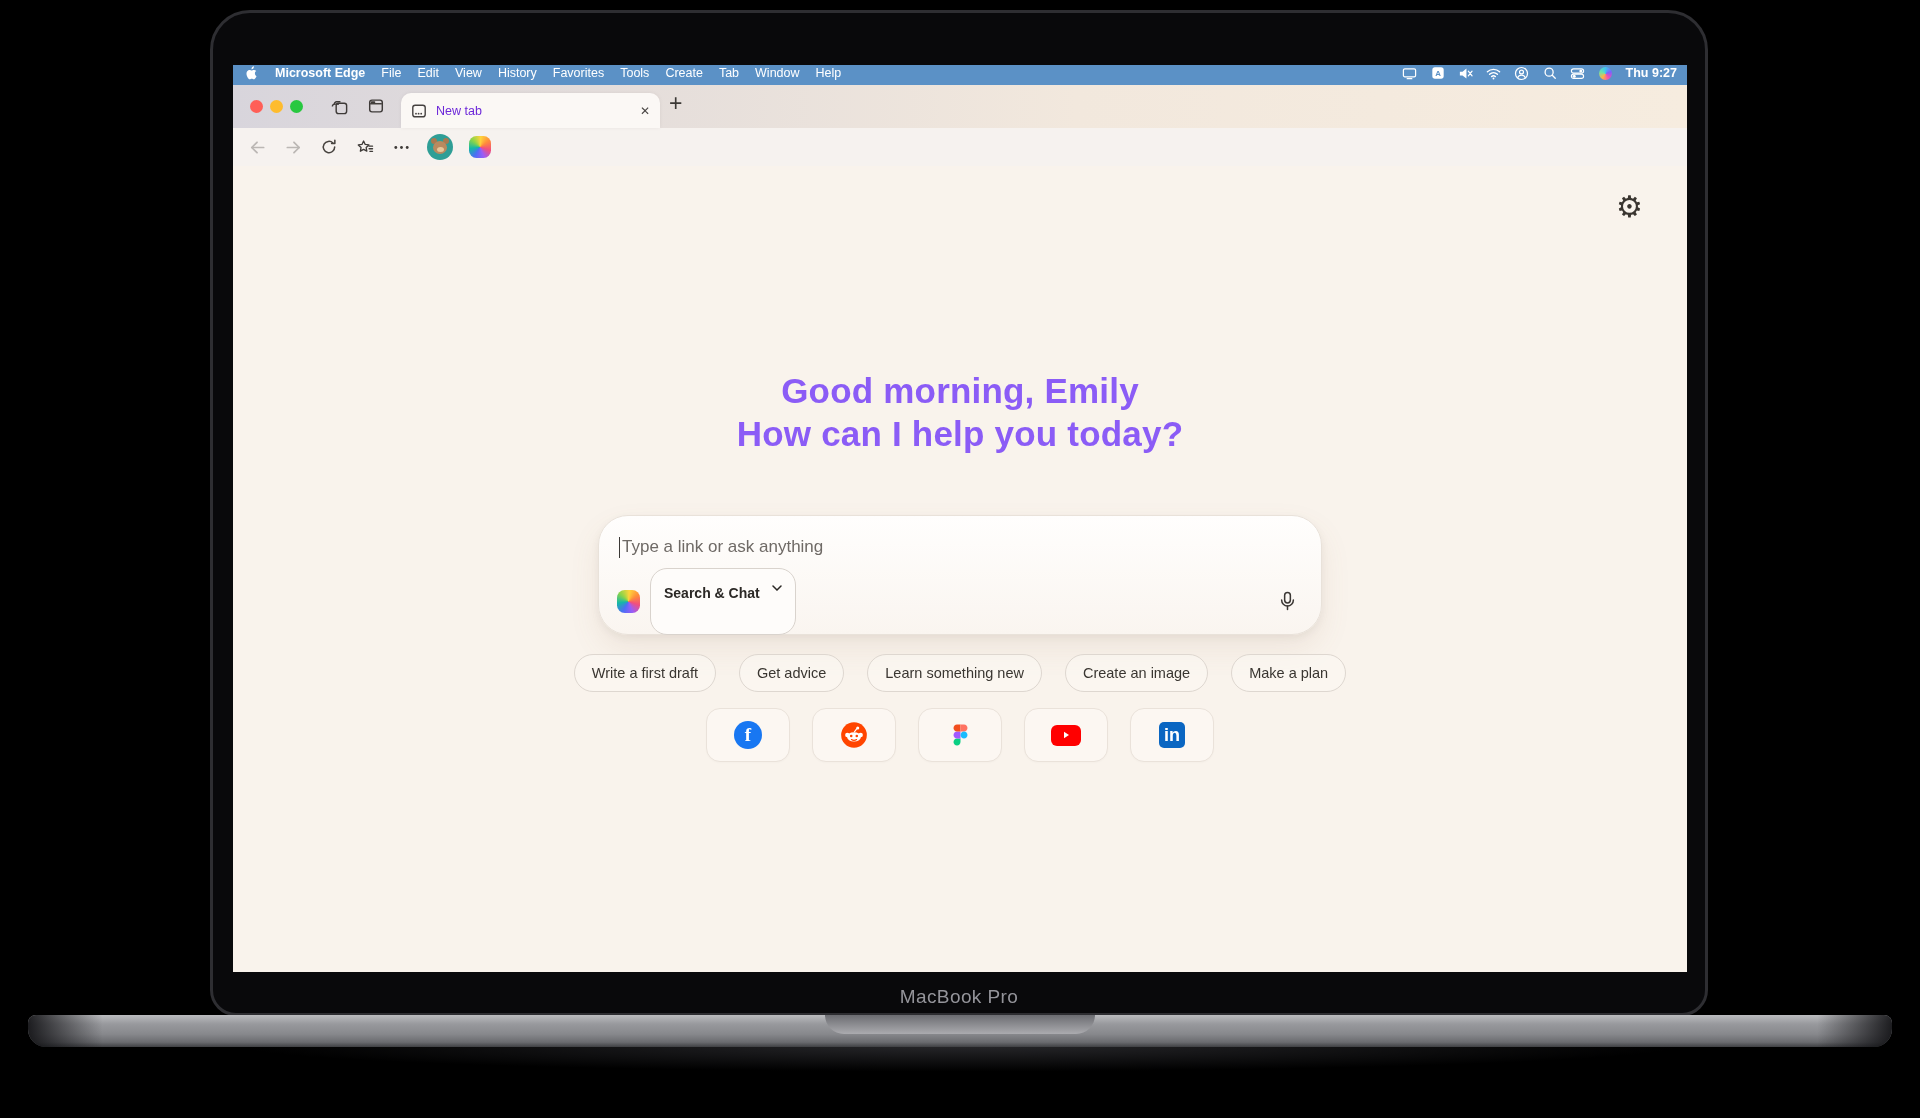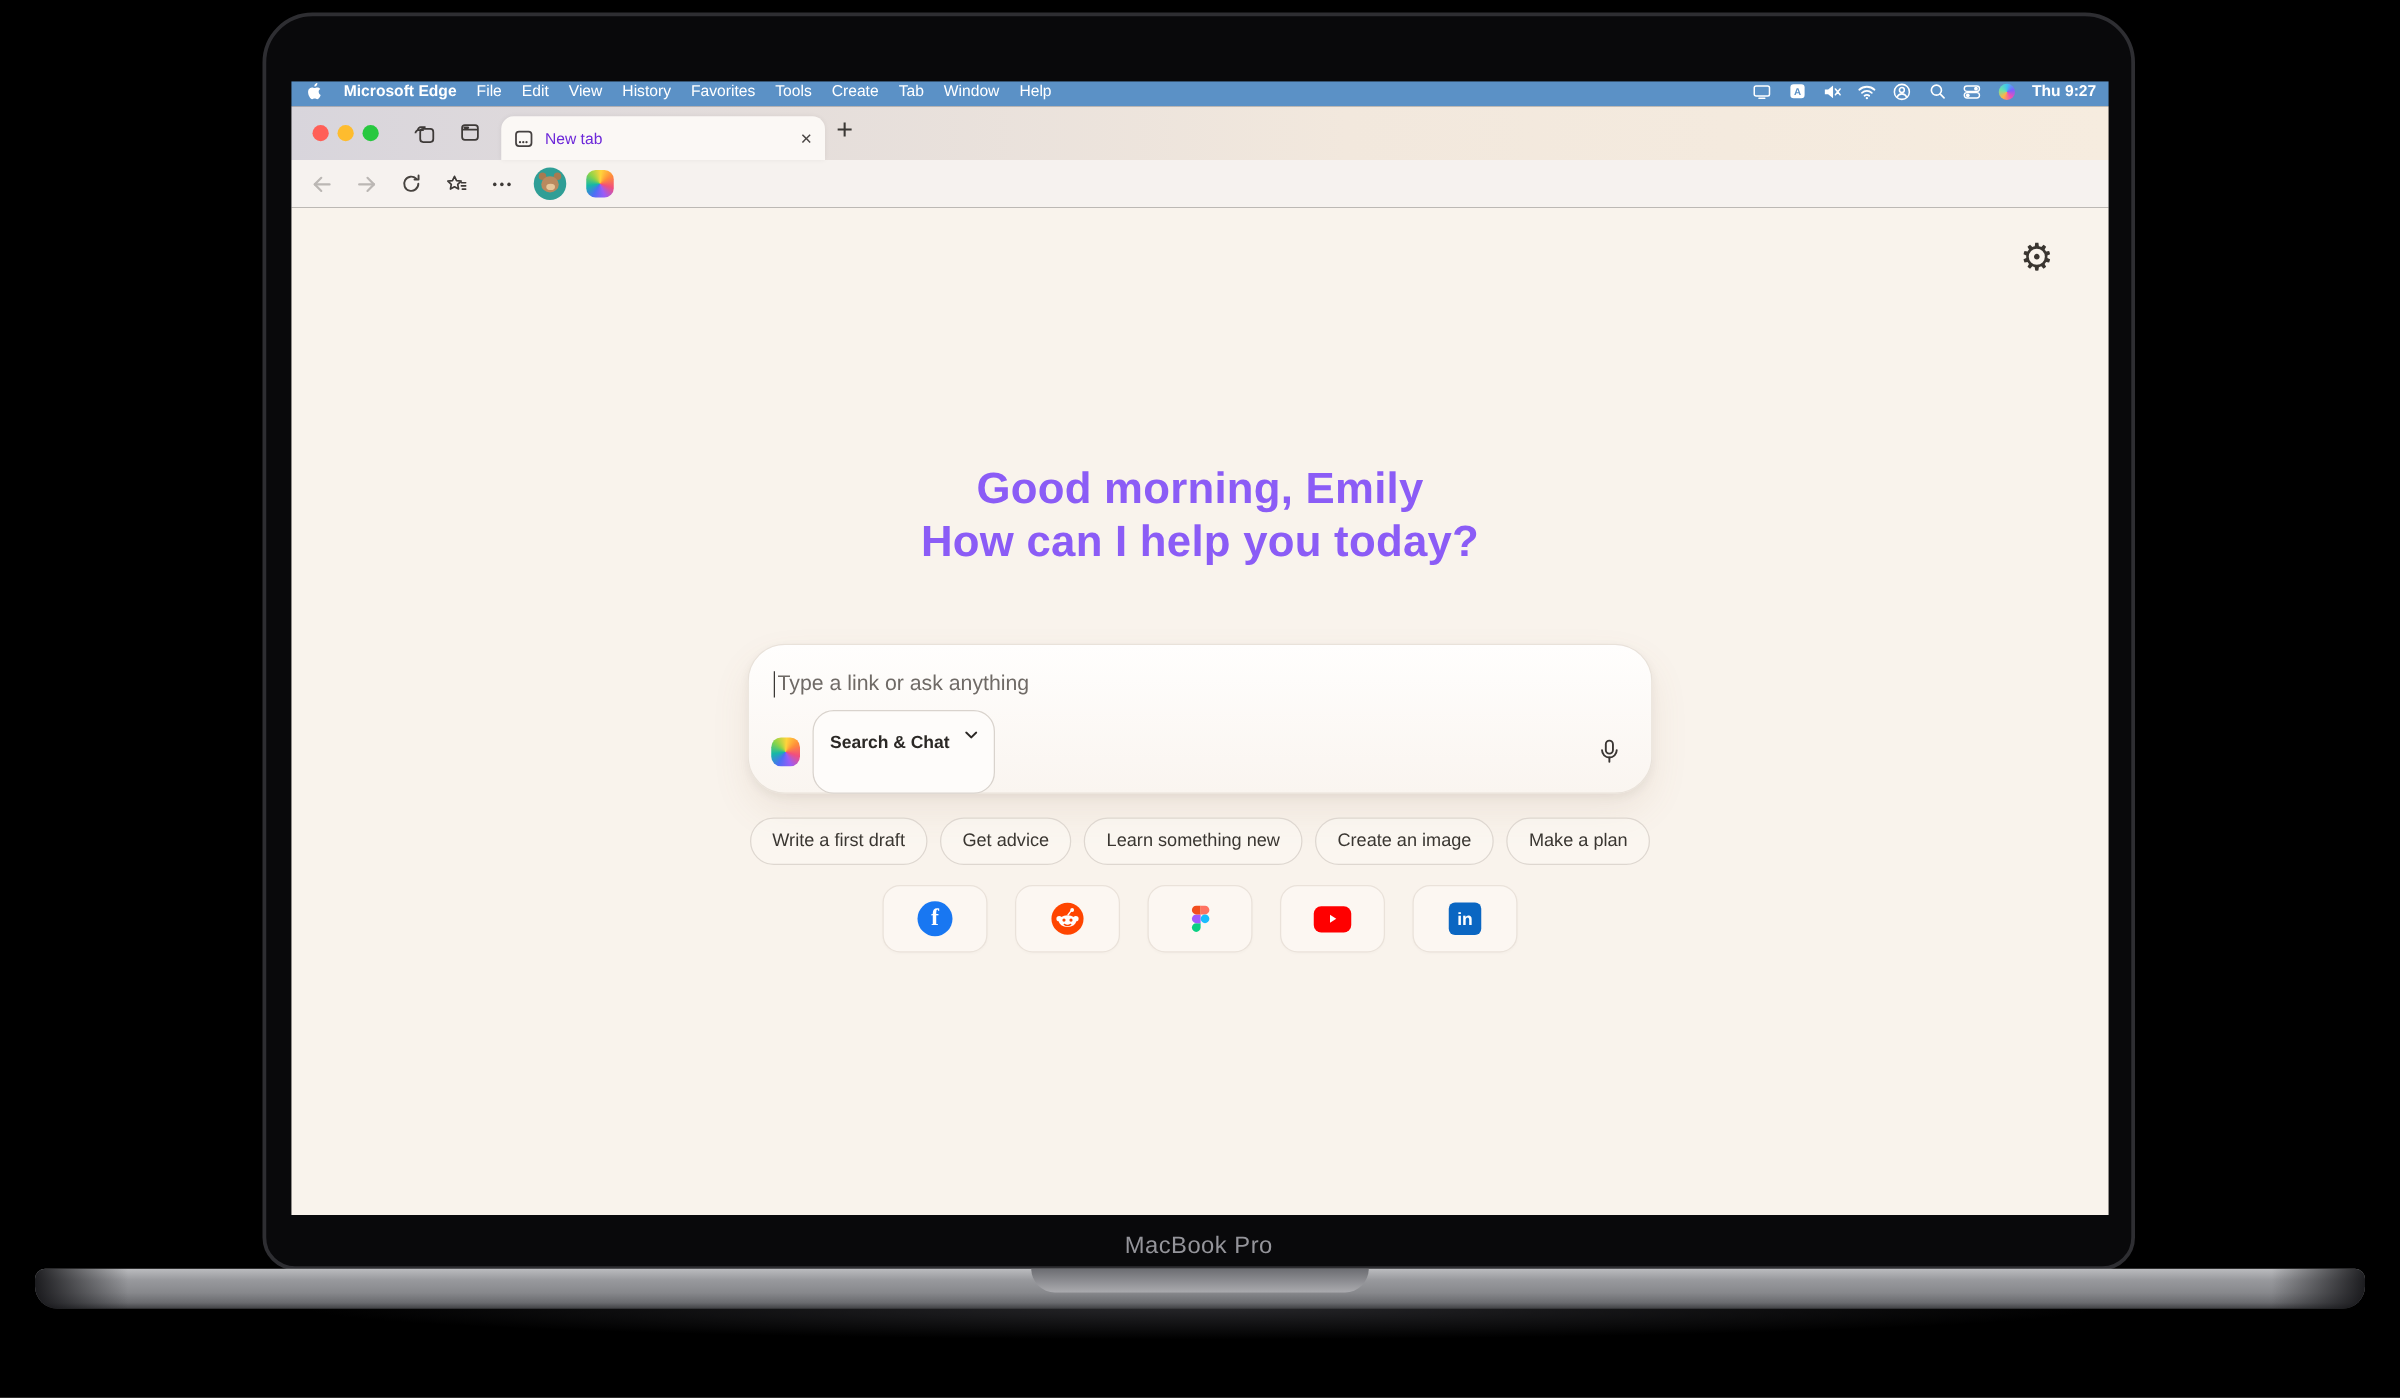--- a/index.html
+++ b/index.html
@@ -71,28 +71,28 @@
   .searchbox .query{position:absolute;left:20px;top:20px;right:30px;display:flex;align-items:center;}
   .caret{width:0;height:21px;border-left:1.5px solid #3b3835;}
   .searchbox input{border:none;outline:none;background:transparent;font-size:17px;color:#514c48;
         width:100%;font-family:inherit;}
   .searchbox input::placeholder{color:#6f6a66;}
   .searchbox .controls{position:absolute;left:18px;right:24px;bottom:16px;height:34px;
         display:flex;align-items:center;}
   .mode-pill{margin-left:10px;height:33px;border:1px solid #d9d3cd;border-radius:17px;background:#fefcfa;
         display:flex;align-items:flex-start;gap:12px;padding:16px 13px;font-size:14px;font-weight:700;color:#2b2825;}
   .mic{margin-left:auto;display:flex;color:#3b3734;}
-  .chips{position:absolute;top:488px;width:100%;display:flex;justify-content:center;gap:10px;}
+  .chips{position:absolute;top:488px;width:100%;display:flex;justify-content:center;gap:23px;}
   .chip{height:38px;line-height:36px;padding:0 17px;border:1px solid #ded7d0;border-radius:19px;
         font-size:14.5px;color:#3a3631;background:rgba(253,250,246,.45);box-sizing:border-box;}
   .shortcuts{position:absolute;top:542px;width:100%;display:flex;justify-content:center;gap:22px;}
   .scard{width:82px;height:52px;border:1px solid #eae2da;border-radius:14px;background:#fcf7f2;
         display:flex;align-items:center;justify-content:center;box-shadow:0 1px 2px rgba(0,0,0,.02);}
   .yt{width:30px;height:21px;background:#ff0000;border-radius:6px;display:flex;align-items:center;justify-content:center;}
-  .li{width:26px;height:26px;background:#0a66c2;border-radius:5px;color:#fff;font-weight:700;font-size:14px;
+  .li{width:26px;height:26px;background:#0a66c2;border-radius:5px;color:#fff;font-weight:700;font-size:18px;
       display:flex;align-items:center;justify-content:center;}
   .fb{width:28px;height:28px;background:#1877f2;border-radius:50%;color:#fff;font-weight:700;font-size:19px;
       display:flex;align-items:center;justify-content:center;font-family:"Liberation Serif",serif;}
 </style>
 </head>
 <body>
 
 <div class="stage">
   <div class="lid"></div>
 

